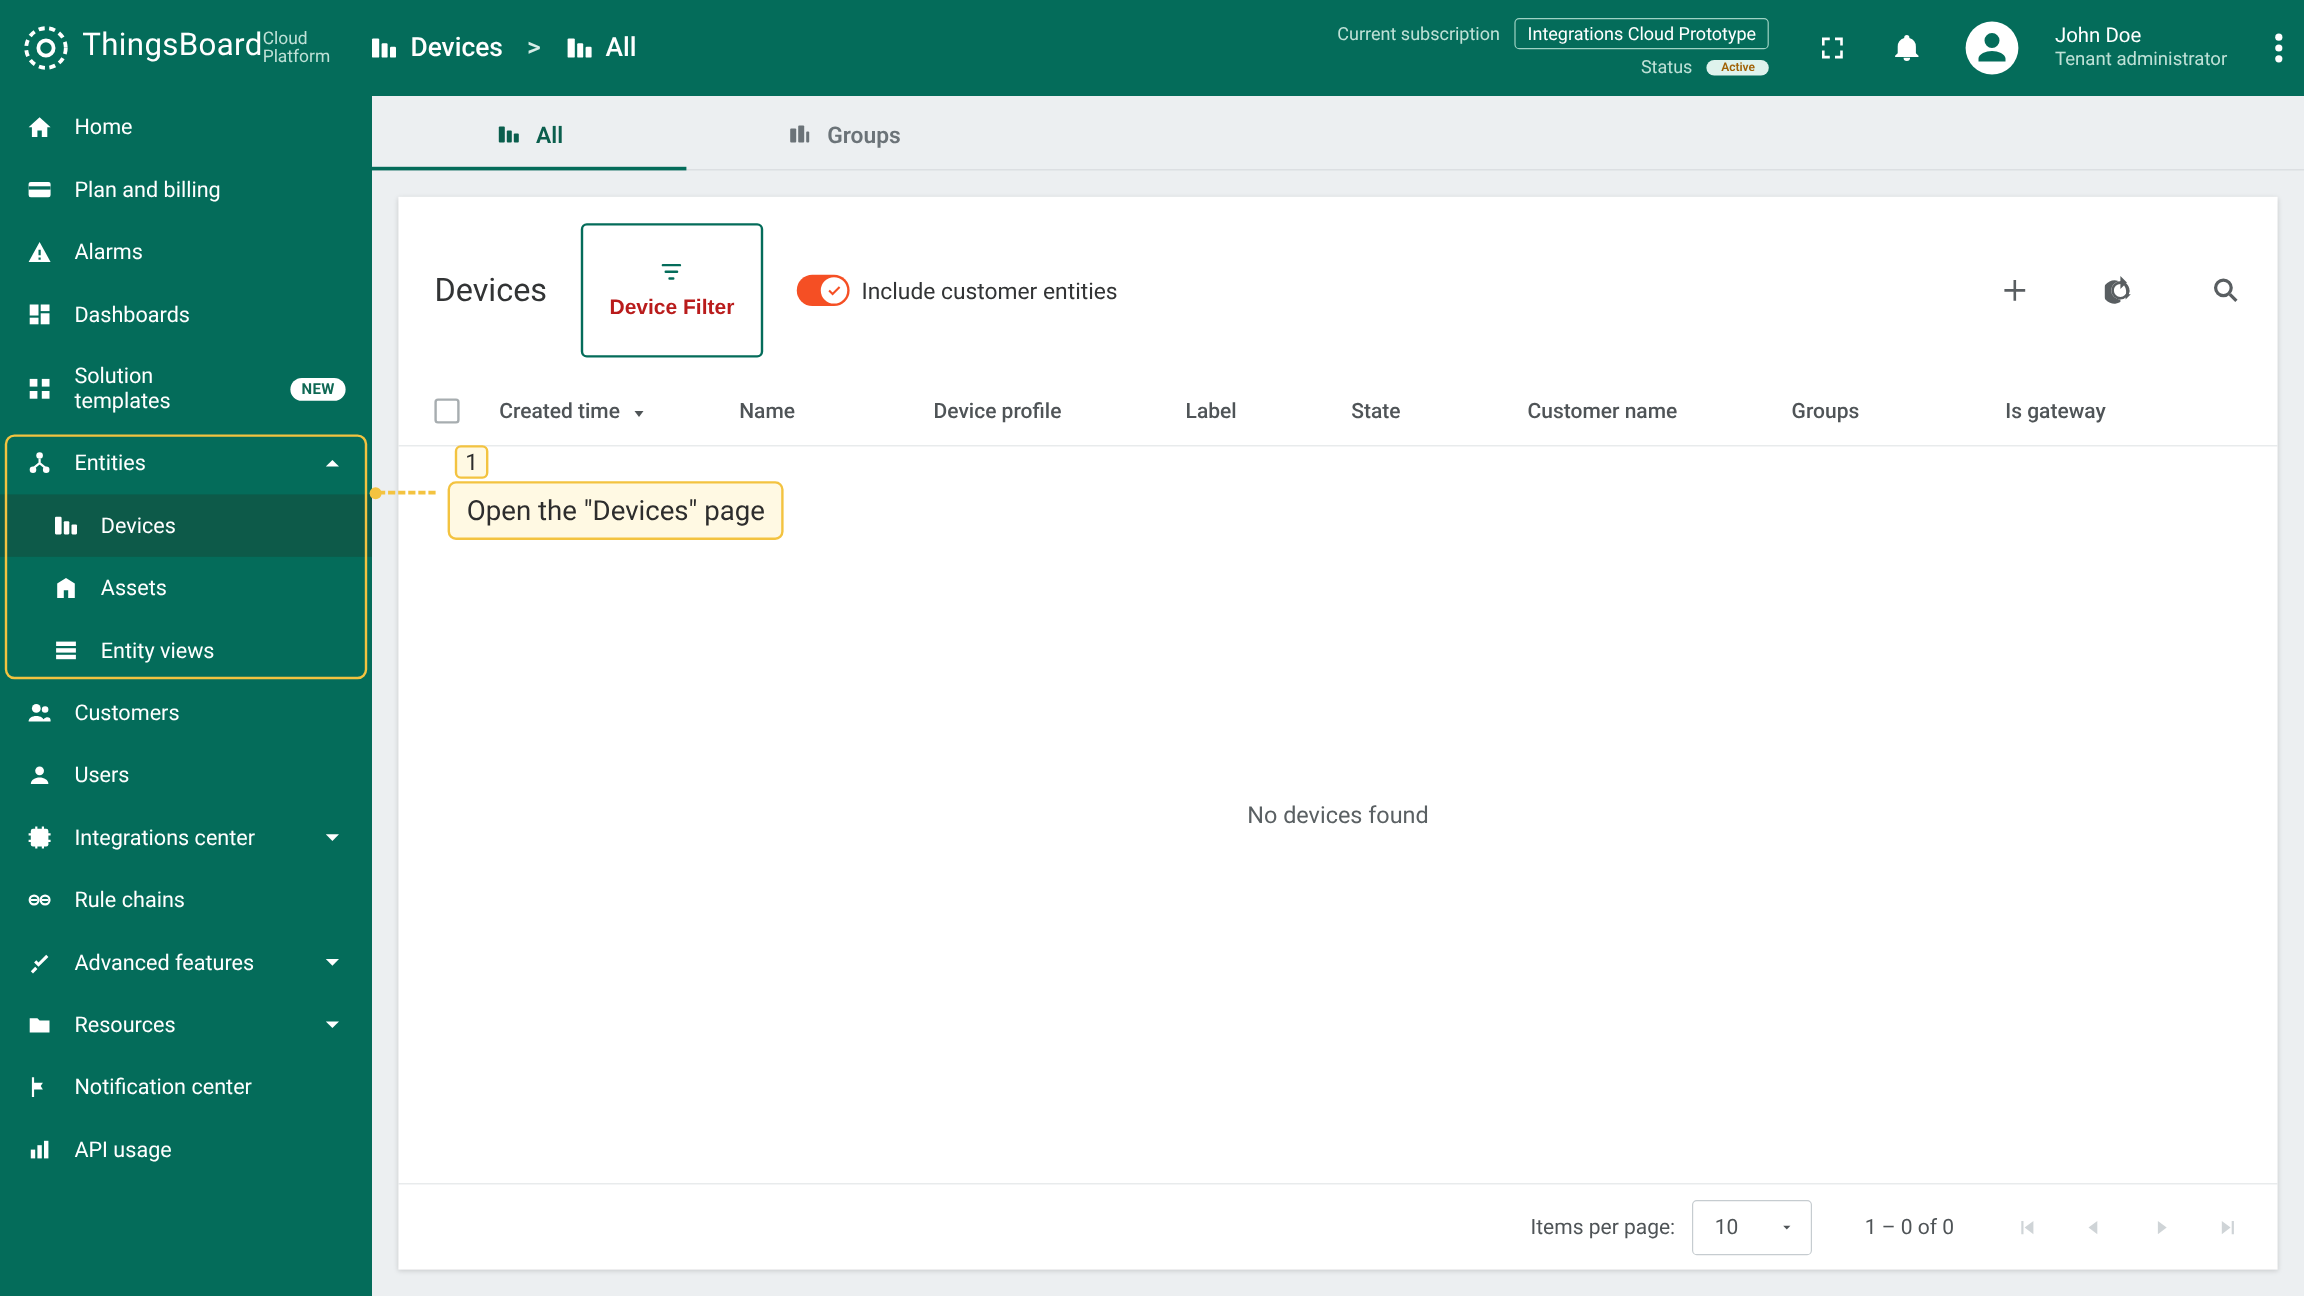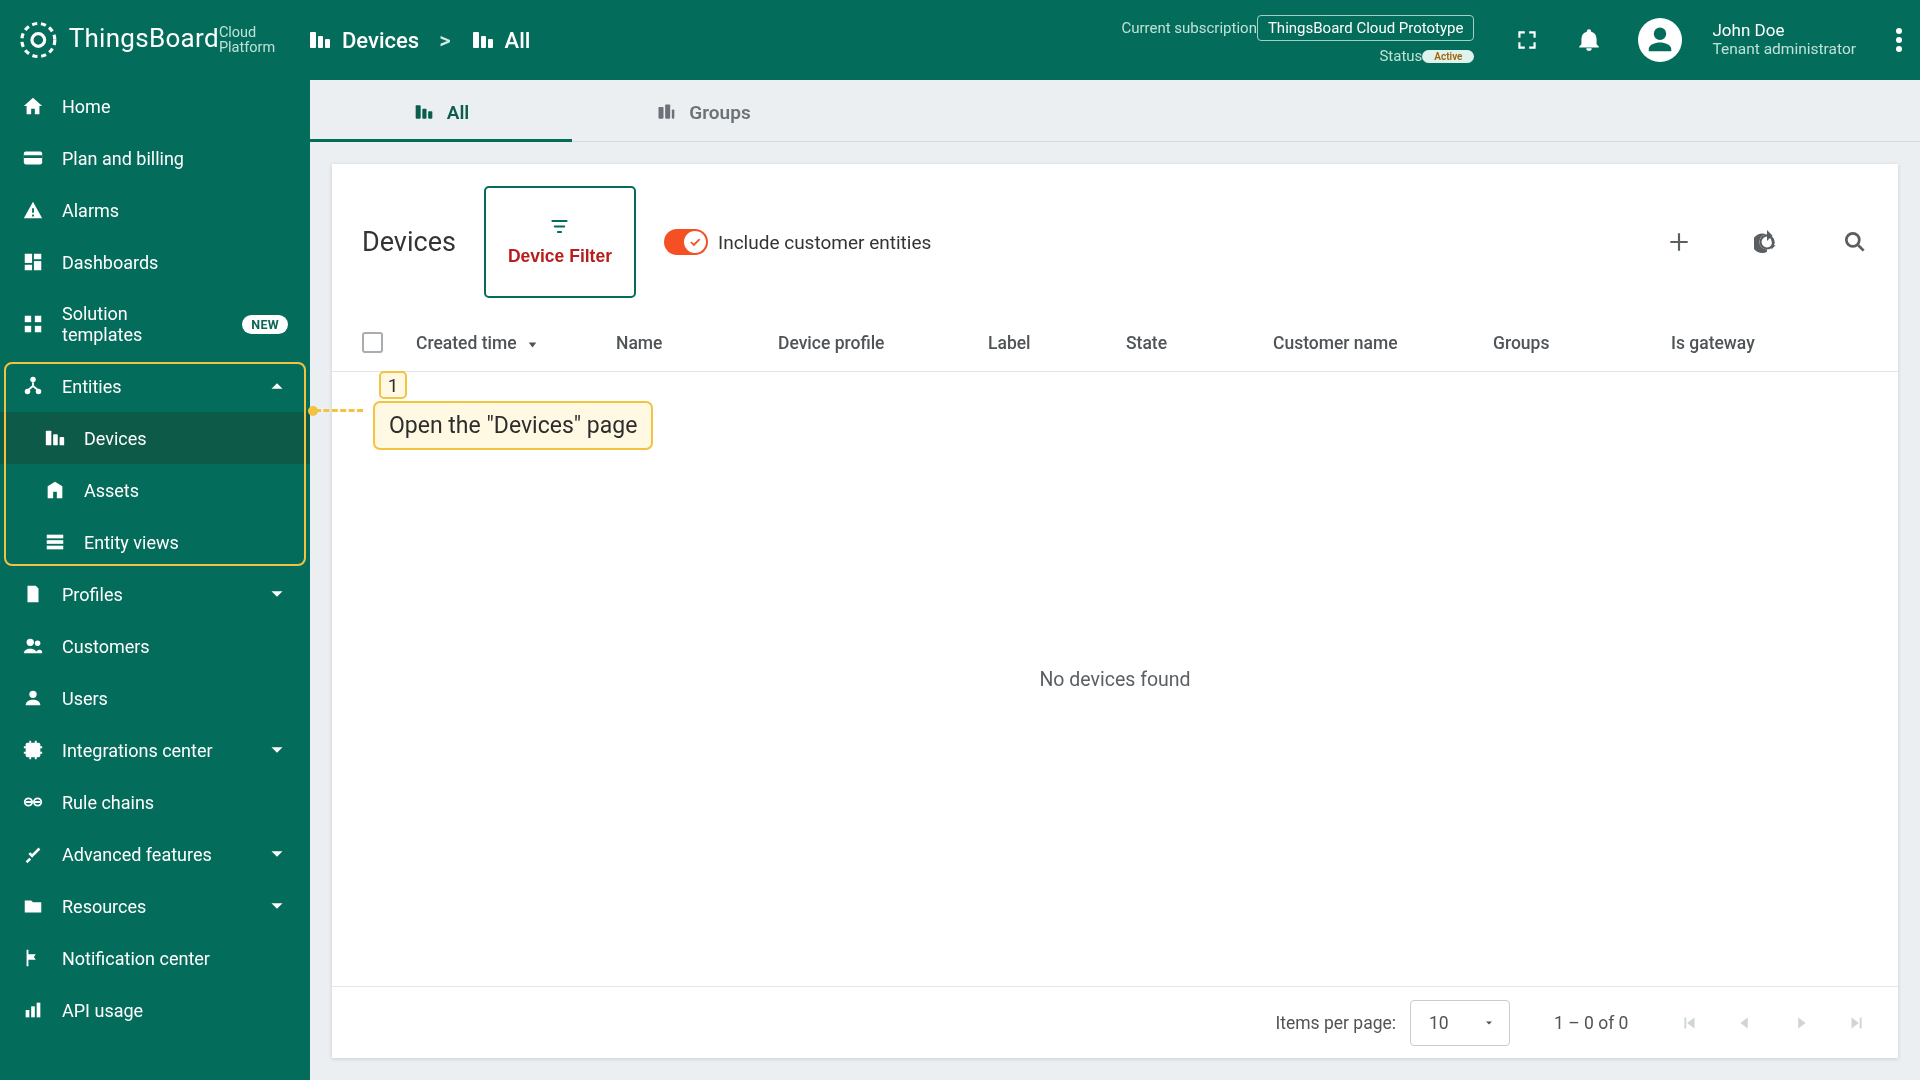--- a/index.html
+++ b/index.html
@@ -13,21 +13,21 @@
 .brand-name { font-size: 26px; font-weight: 400; letter-spacing: .3px; }
 .brand-sub { font-size: 14.5px; color: #bfe1d7; align-self: flex-end; }
 
 .breadcrumb { display: flex; align-items: center; gap: 20px; font-size: 22px; font-weight: 500; }
 .bc-item { display: flex; align-items: center; gap: 10px; }
 .bc-sep { color: #d6ede7; }
 
 .header-spacer { flex: 1; }
 
 .sub-block { display: flex; flex-direction: column; align-items: flex-end; gap: 6px; margin-right: 40px; font-size: 15px; }
-.sub-row { display: flex; align-items: center; }
+.sub-row { display: flex; align-items: center; gap: 12px; }
 .sub-label { color: #bfe1d7; }
 .sub-badge-outline { border: 1px solid #9fd2c4; border-radius: 4px; padding: 3px 10px; color: #fff; }
 .sub-badge-solid { background: #dff3ed; color: #a16207; border-radius: 10px; padding: 1px 12px; font-size: 10px; font-weight: 600; }
 
 .header-icons { display: flex; align-items: center; gap: 36px; }
 .hi { width: 26px; height: 26px; fill: #fff; cursor: pointer; }
 .avatar { width: 44px; height: 44px; border-radius: 50%; background: #fff; display: flex; align-items: center; justify-content: center; }
 .avatar svg { width: 30px; height: 30px; fill: #046c5a; }
 .user-block { display: flex; flex-direction: column; line-height: 1.15; margin-left: -6px; }
 .user-name { font-size: 17px; }
@@ -133,21 +133,21 @@
           <rect x="10" y="8" width="5" height="12" rx="1"></rect>
           <rect x="17" y="11" width="5" height="9" rx="1"></rect>
         </svg>
       <span>All</span>
     </div>
   </div>
   <div class="header-spacer"></div>
   <div class="sub-block">
     <div class="sub-row">
       <span class="sub-label">Current subscription</span>
-      <span class="sub-badge-outline">ThingsBoard Cloud Prototype</span>
+      <span class="sub-badge-outline">Integrations Cloud Prototype</span>
     </div>
     <div class="sub-row">
       <span class="sub-label">Status</span>
       <span class="sub-badge-solid">Active</span>
     </div>
   </div>
   <div class="header-icons">
     <svg class="hi" viewBox="0 0 24 24">
         <path d="M4 4h6v2H6v4H4V4zm10 0h6v6h-2V6h-4V4zM4 14h2v4h4v2H4v-6zm14 0h2v6h-6v-2h4v-4z"></path>
       </svg>
@@ -245,30 +245,20 @@
           <svg viewBox="0 0 24 24">
             <rect x="3" y="4" width="18" height="4"></rect>
             <rect x="3" y="10" width="18" height="4"></rect>
             <rect x="3" y="16" width="18" height="4"></rect>
           </svg>
           <span>Entity views</span>
         </div>
       <div class="submenu-outline" style="top:2px;bottom:2px;"></div>
     </div>
 
-    <div class="sb-item">
-        <svg viewBox="0 0 24 24">
-          <path d="M6 3h9l3 3v15H6zM8 12h8v2H8zm0 4h8v2H8z"></path>
-        </svg>
-        <span>Profiles</span>
-        <span class="spacer"></span>
-        <svg class="chev" viewBox="0 0 24 24" fill="#fff">
-          <path d="M6 9l6 6 6-6z"></path>
-        </svg>
-      </div>
     <div class="sb-item">
         <svg viewBox="0 0 24 24">
           <circle cx="9" cy="8" r="4"></circle>
           <circle cx="17" cy="9" r="3"></circle>
           <path d="M2 20c0-3 3-5 7-5s7 2 7 5zM15 20c0-2 2-4 4-4s3 1 3 3v1z"></path>
         </svg>
         <span>Customers</span>
       </div>
     <div class="sb-item">
         <svg viewBox="0 0 24 24">

